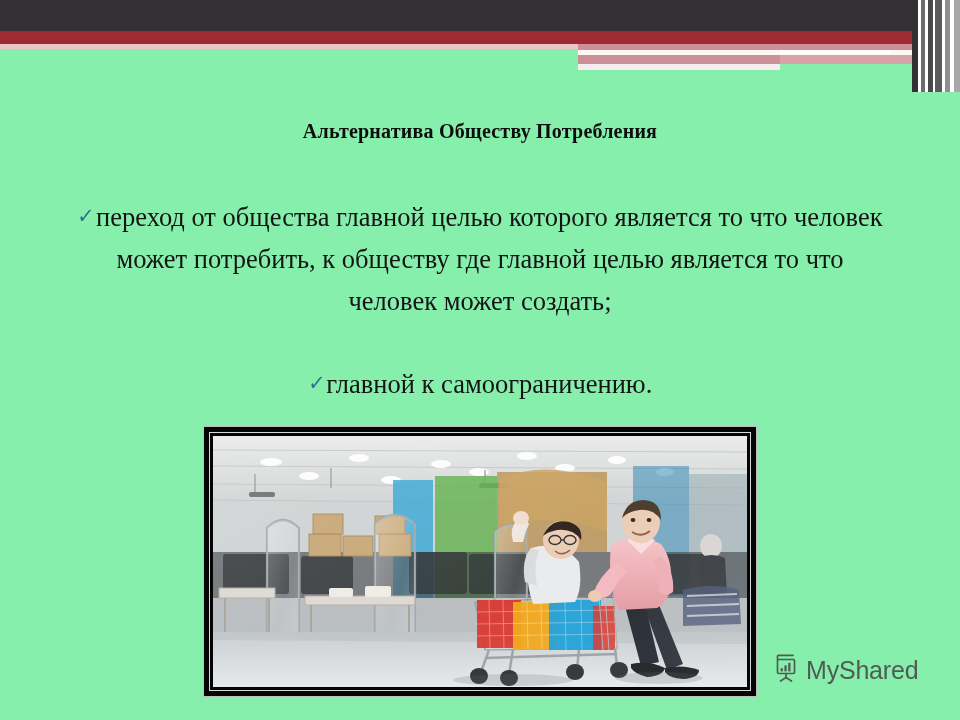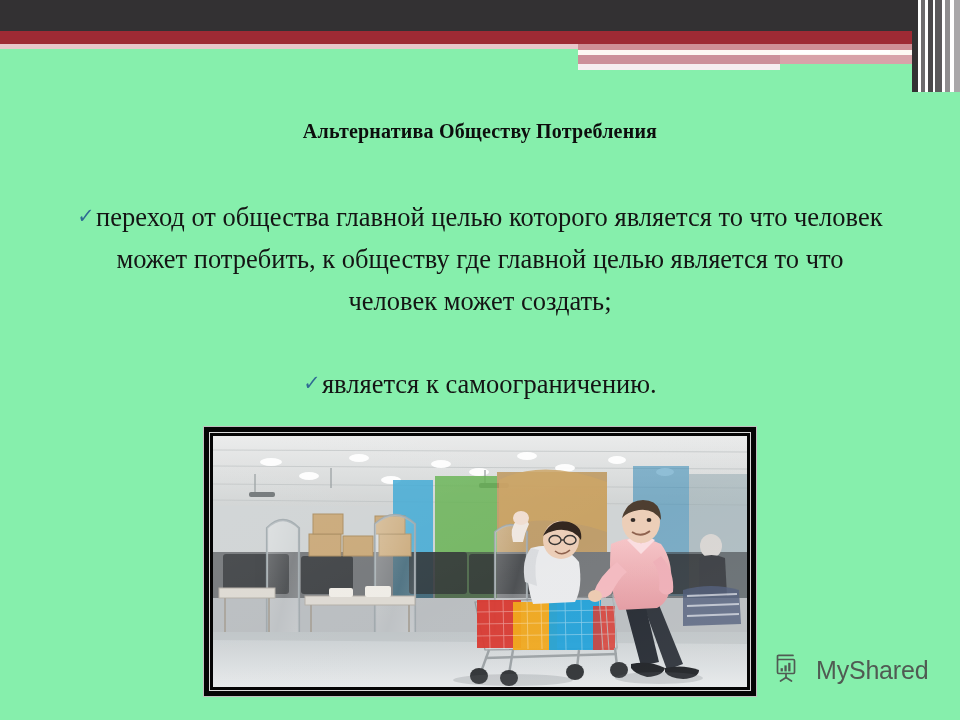--- a/index.html
+++ b/index.html
@@ -190,21 +190,21 @@
   }
   .photo svg { display: block; width: 100%; height: 100%; }
 
   
   .watermark {
     position: absolute;
     left: 772px;
     top: 653px;
     display: flex;
     align-items: center;
-    gap: 14px;
+    gap: 4px;
     opacity: 0.92;
   }
   .watermark .wm-text {
     font-family: "Liberation Sans", "DejaVu Sans", sans-serif;
     font-size: 25px;
     color: #4c4f4c;
     letter-spacing: -0.2px;
   }
   .watermark .wm-icon { display: block; }
 </style>
@@ -241,21 +241,21 @@
 
   <div class="title" style="font-size: 20px;">Альтернатива Обществу Потребления</div>
 
   <div class="body">
 
     <div class="bullet first">
       <span class="check">✓</span><span>переход от общества главной целью которого является то что человек может потребить, к обществу где главной целью является то что человек может создать;</span>
     </div>
 
     <div class="bullet second">
-      <span class="check">✓</span><span>является к самоограничению.</span>
+      <span class="check">✓</span><span>главной к самоограничению.</span>
     </div>
 
   </div>
 
   <div class="photo-frame">
     <div class="inner-rule"></div>
     <div class="photo" title="Мужчина катит женщину в тележке по торговому залу магазина">
       <svg viewBox="0 0 534 251" preserveAspectRatio="none" aria-hidden="true">
         <defs>
           <linearGradient id="floorG" x1="0" y1="0" x2="0" y2="1">

